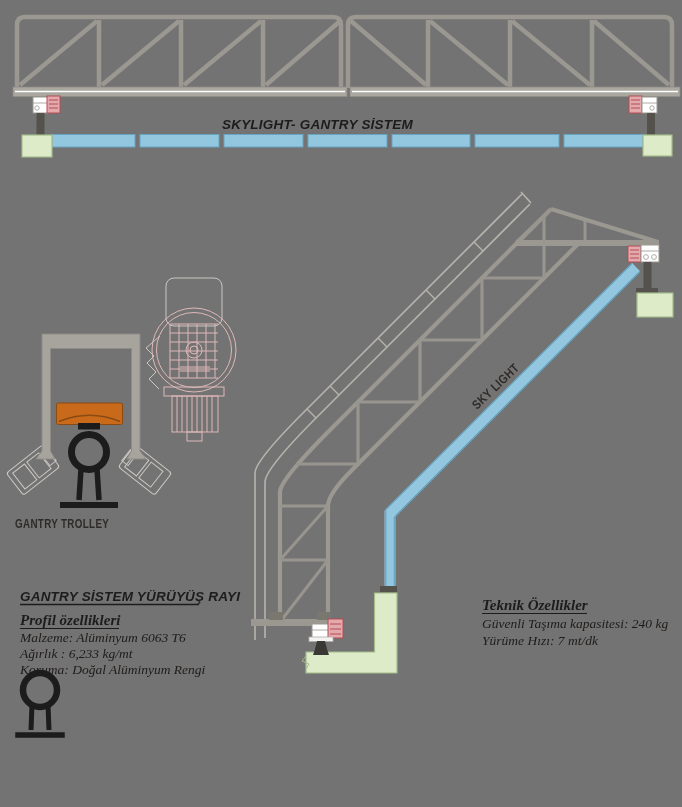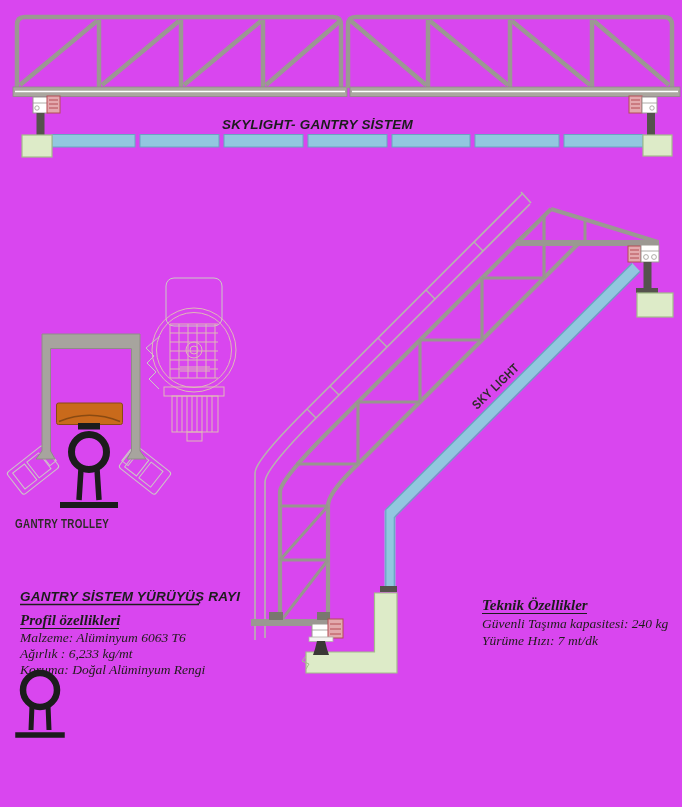--- a/index.html
+++ b/index.html
@@ -1,16 +1,16 @@
 <!DOCTYPE html>
 <html><head>
 <meta charset="utf-8">
 <style>
   html,body{margin:0;padding:0;background:#ffffff;}
-  .stage{position:relative;width:682px;height:807px;background:#d946ef;overflow:hidden;
+  .stage{position:relative;width:682px;height:807px;background:#737373;overflow:hidden;
          font-family:"Liberation Sans",sans-serif;}
   svg{display:block;}
   text{fill:#1c1c1c;}
   .t-title{font:italic bold 13.5px "Liberation Sans",sans-serif;letter-spacing:.2px;}
   .t-cond{font:bold 12px "Liberation Sans",sans-serif;letter-spacing:.4px;fill:#2e2a28;}
   .t-h1{font:italic bold 13.5px "Liberation Sans",sans-serif;letter-spacing:.2px;}
   .t-h2{font:italic bold 15px "Liberation Serif",serif;}
   .t-body{font:italic 13.5px "Liberation Serif",serif;fill:#1f1c1a;}
   .steel{stroke:#9b9892;fill:none;}
   .steel-thin{stroke:#b7b4ae;fill:none;}

